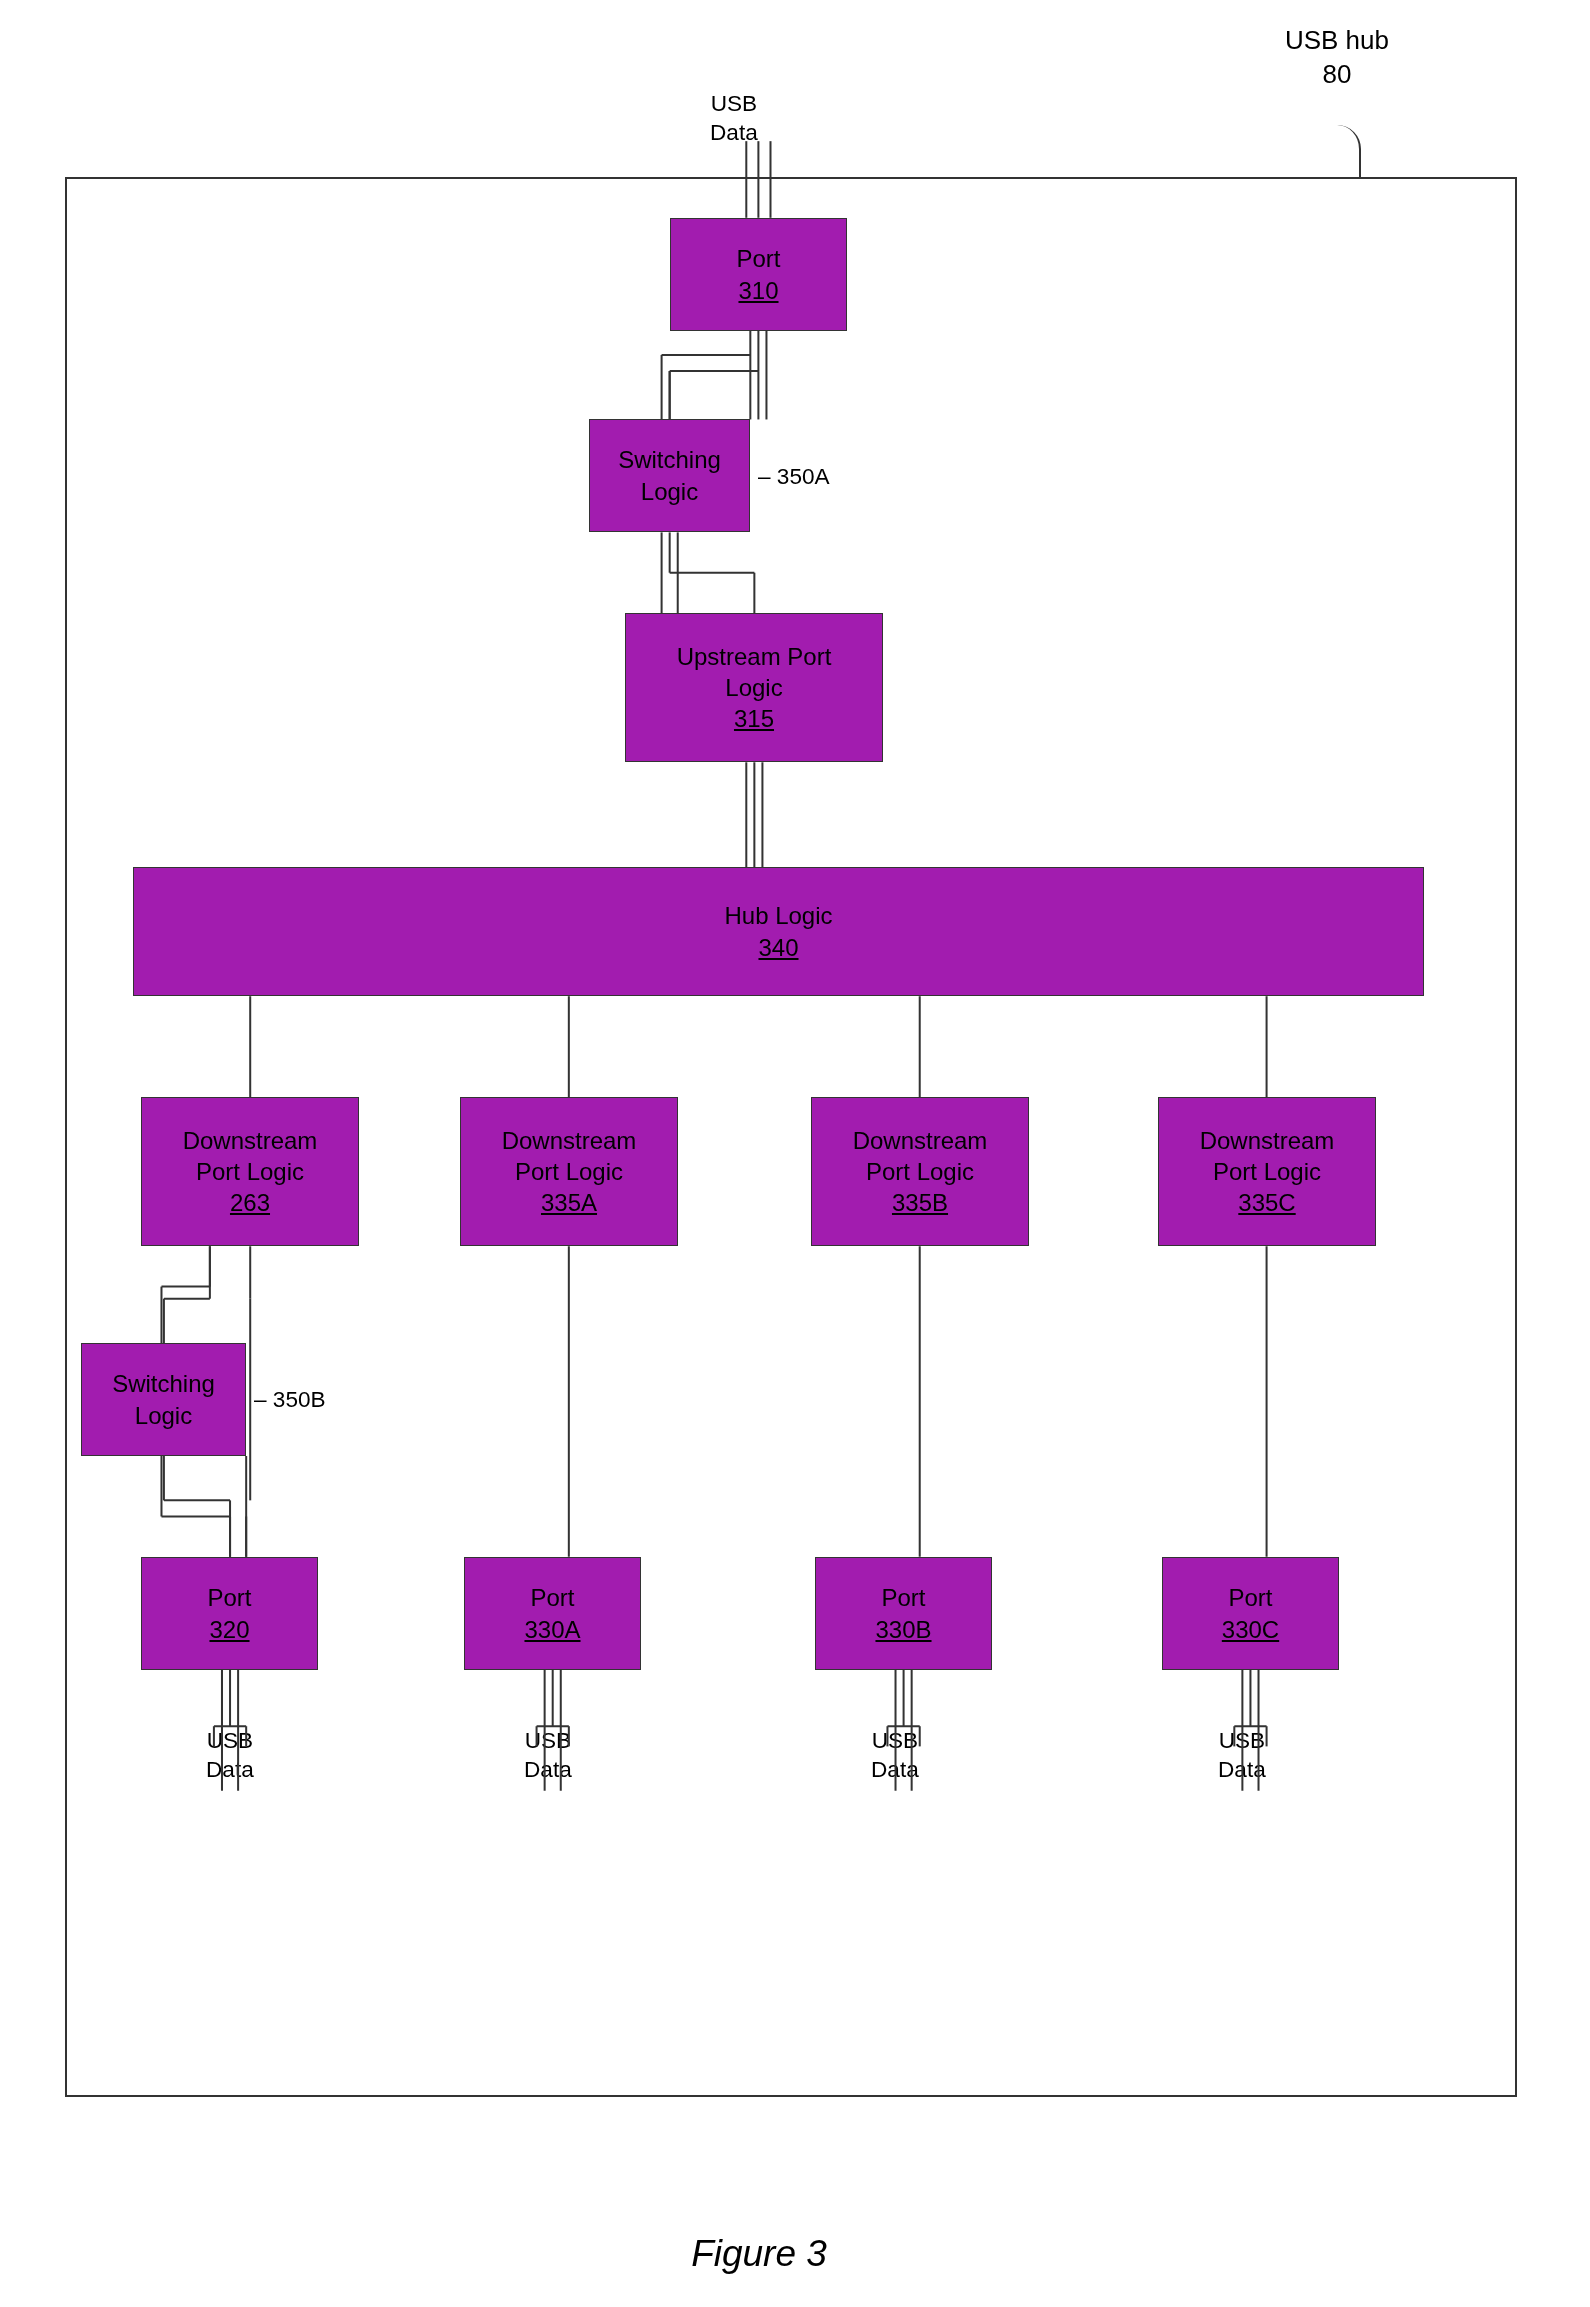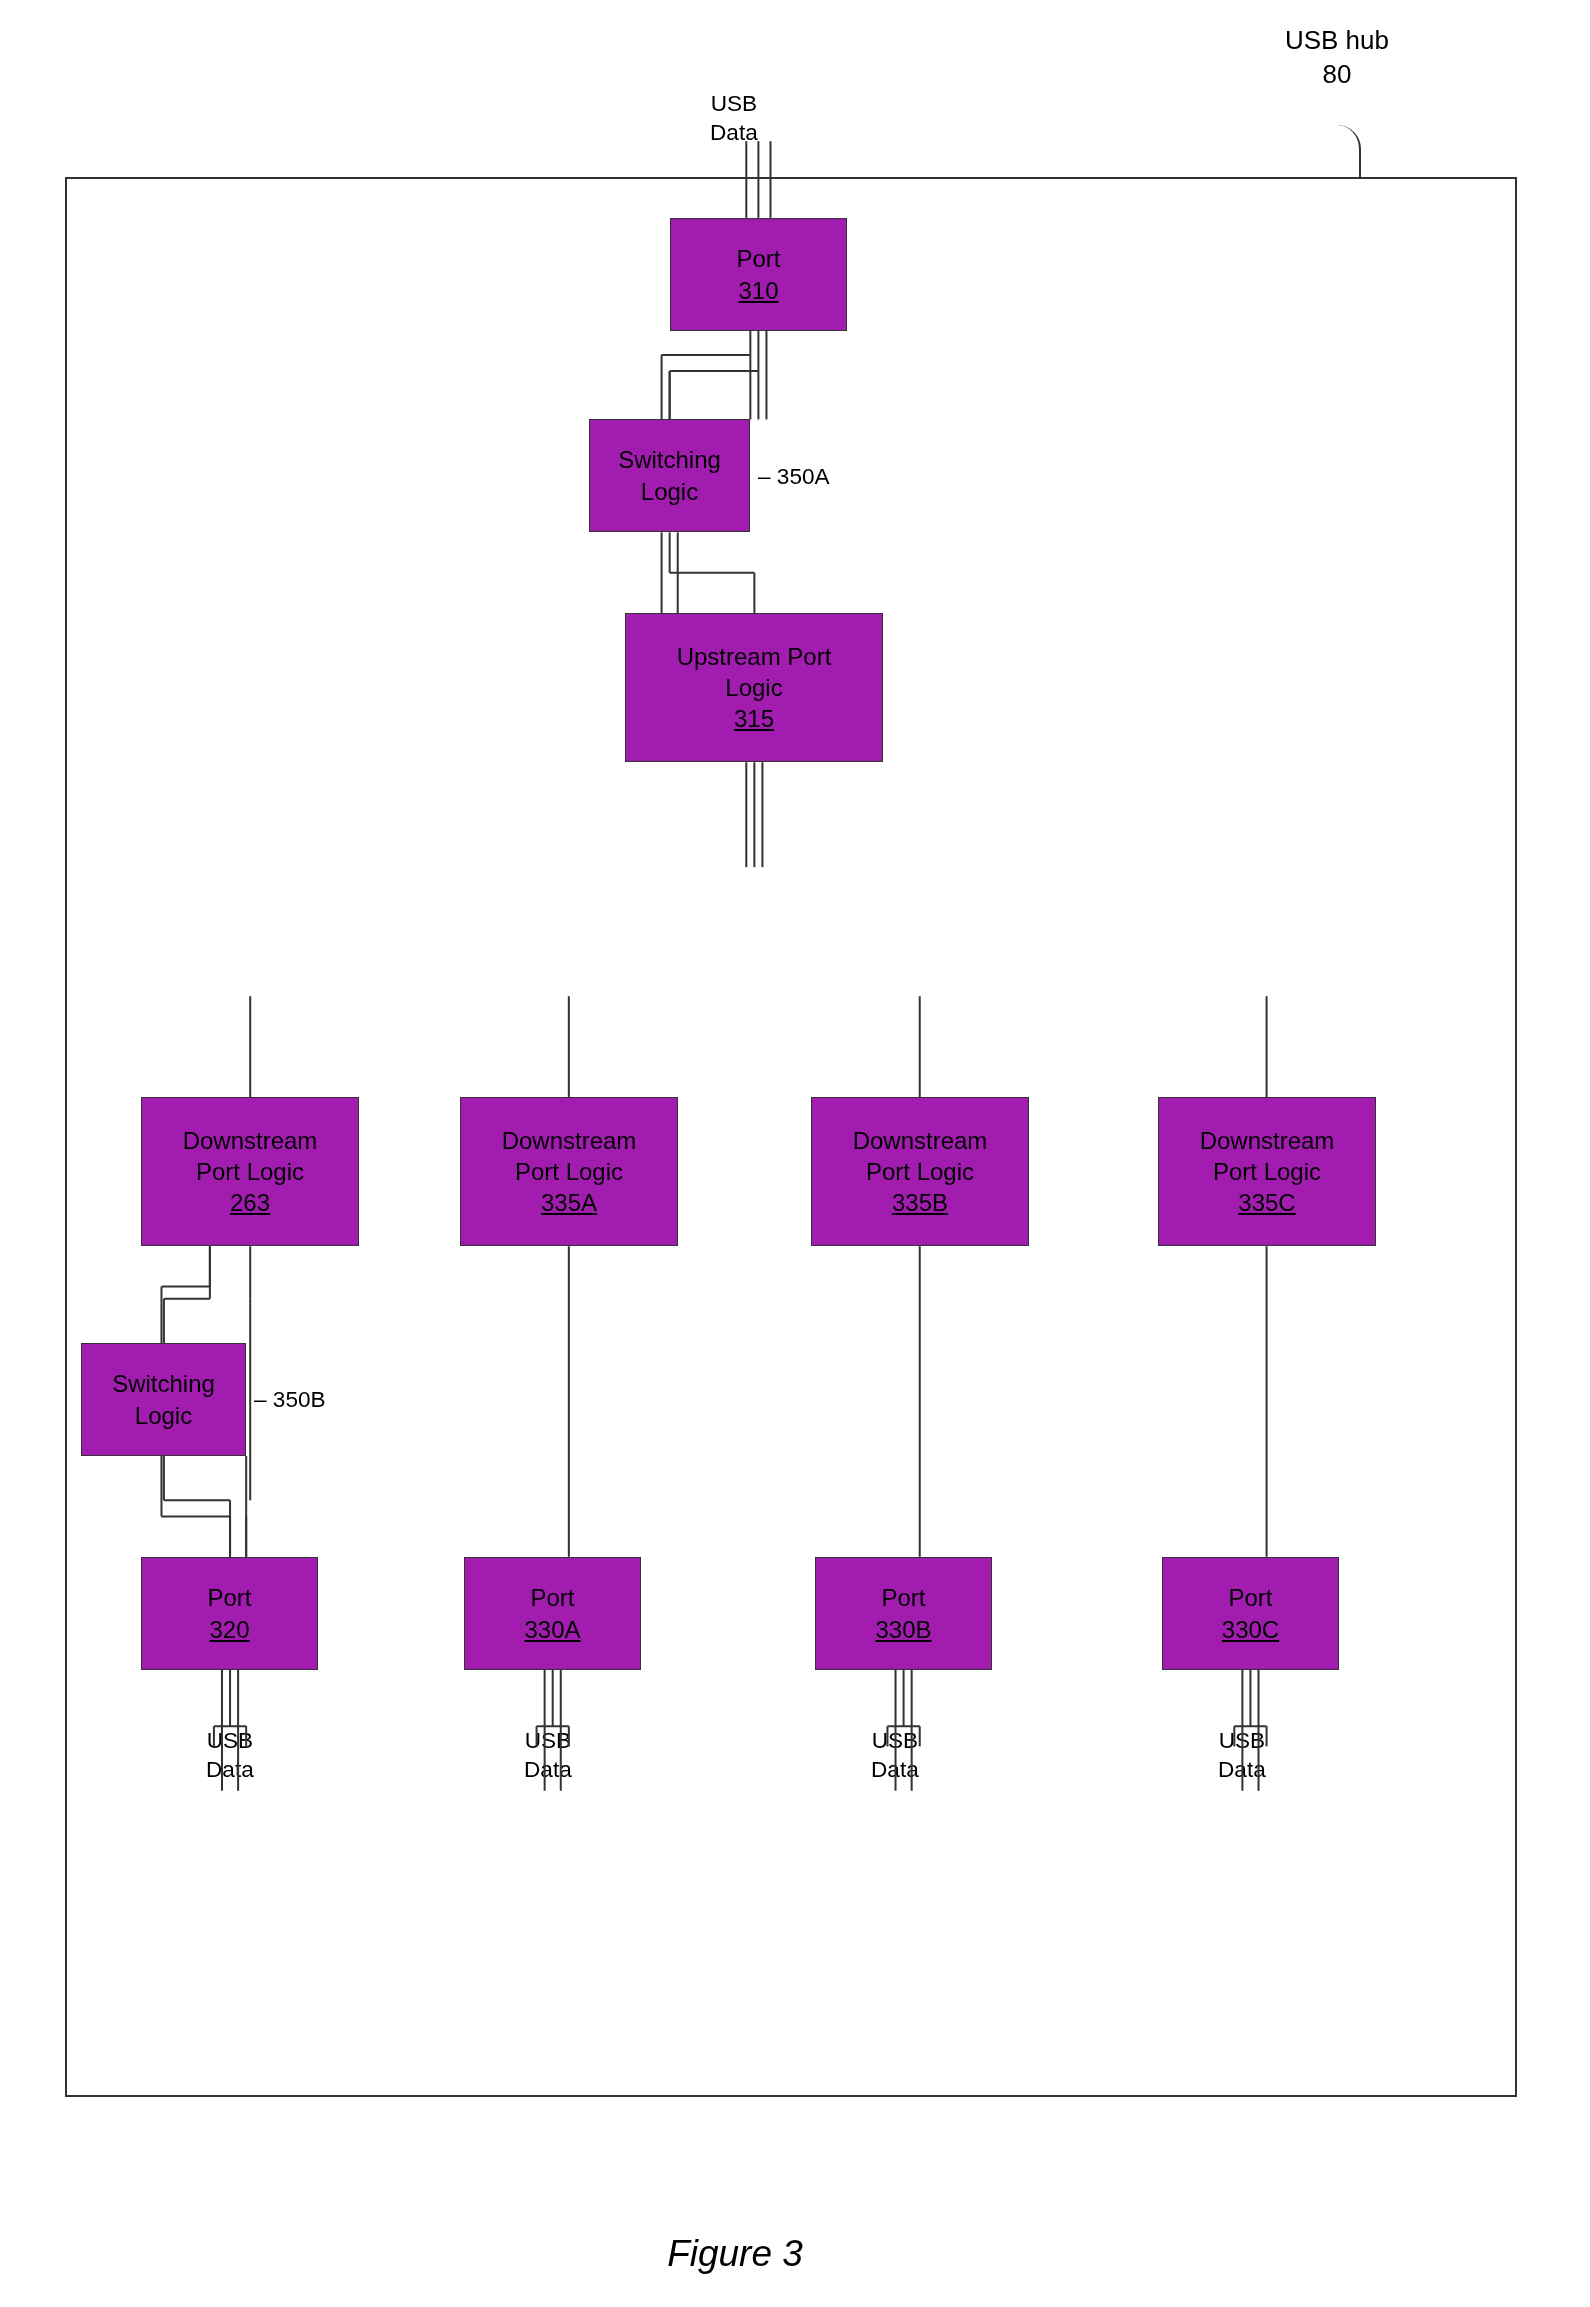--- a/index.html
+++ b/index.html
@@ -9,20 +9,21 @@
       width: 1591px;
       min-height: 2307px;
       position: relative;
     }
 
     .page {
       width: 1470px;
       min-height: 2307px;
       position: relative;
       background: #fff;
+      padding-left: 24px;
     }
 
     
     .diagram-border {
       position: absolute;
       top: 177px;
       left: 65px;
       width: 1452px;
       height: 1920px;
       border: 2.4px solid #333;
@@ -123,20 +124,24 @@
     <span>Switching<br>Logic</span>
   </div>
 
   <div style="position:absolute; left:758px; top:464px; font-size:22.6px;">– 350A</div>
 
   <div class="box" style="left:625px; top:613px; width:258px; height:149px;align-items:center;">
     <span>Upstream Port<br>Logic</span>
     <span class="underline">315</span>
   </div>
 
+  <div class="box" style="left:133px; top:867px; width:1291px; height:129px;">
+    <span>Hub Logic</span>
+    <span class="underline">340</span>
+  </div>
 
   <div class="box" style="left:141px; top:1097px; width:218px; height:149px;">
     <span>Downstream<br>Port Logic</span>
     <span class="underline">263</span>
   </div>
 
   <div class="box" style="left:460px; top:1097px; width:218px; height:149px;">
     <span>Downstream<br>Port Logic</span>
     <span class="underline">335A</span>
   </div>

